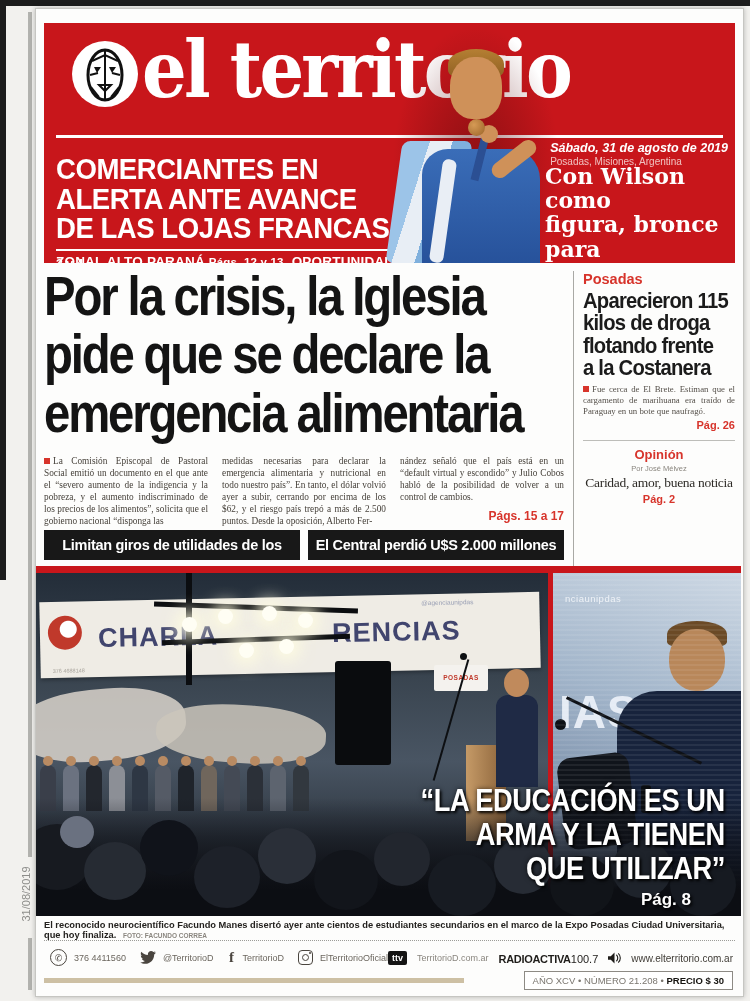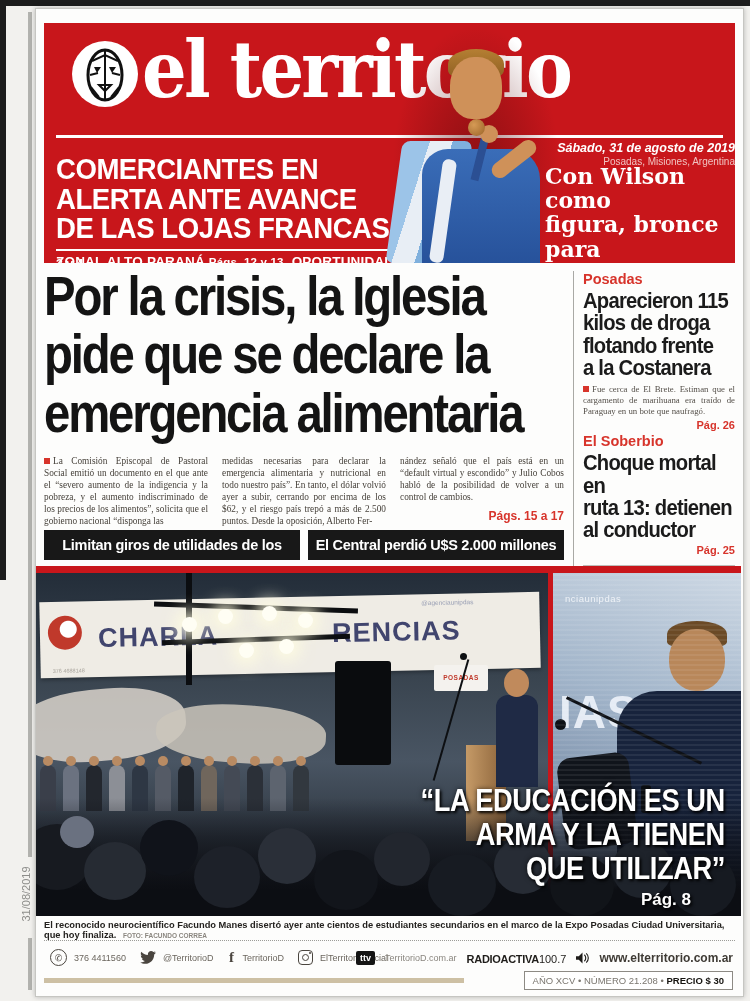--- a/index.html
+++ b/index.html
@@ -16,21 +16,21 @@
   .page{position:absolute;left:35px;top:8px;width:707px;height:987px;background:#fdfdfc;
         border:1px solid #c6c6c2;box-shadow:0 0 5px rgba(0,0,0,.25);}
   .ml{white-space:pre-line;}
   
   .mast{position:absolute;left:8px;top:14px;width:691px;height:240px;background:#c8161b;overflow:hidden;}
   .logo{position:absolute;left:26px;top:16px;width:70px;height:70px;z-index:2;}
   .mast-title{position:absolute;left:98px;top:-4px;z-index:3;color:#fff;
         font-family:"DejaVu Serif","Liberation Serif",serif;font-weight:bold;font-size:78px;
         letter-spacing:-3px;transform:scaleX(.9);transform-origin:0 0;line-height:1.3;}
   .mast-rule{position:absolute;left:12px;right:12px;top:112px;height:3px;background:#fff;z-index:1;}
-  .mast-date{position:absolute;right:0;top:118px;text-align:right;z-index:6;}
+  .mast-date{position:absolute;right:7px;top:118px;z-index:6;}
   .mast-date .d1{font-size:12.5px;font-weight:bold;font-style:italic;color:#fff;}
   .mast-date .d2{font-size:10px;color:#f0c2c0;margin-top:1px;}
   .alert{position:absolute;left:12px;top:132px;z-index:4;color:#fff;font-weight:bold;
          font-size:29px;line-height:1.02;letter-spacing:-.5px;transform:scaleX(.95);transform-origin:0 0;width:400px;}
   .alert .pgs{font-size:13px;letter-spacing:0;}
   .zrule{position:absolute;left:12px;top:226px;width:372px;height:2px;background:#fff;z-index:4;}
   .zonal{position:absolute;left:12px;top:231px;z-index:4;color:#fff;font-size:13.5px;font-weight:bold;letter-spacing:.2px;}
   .zonal .zp{font-weight:bold;font-size:11.5px;}
   .sports{position:absolute;right:12px;top:138px;width:178px;z-index:6;color:#fff;}
   .sports .sk{font-weight:bold;font-size:15.5px;letter-spacing:-.3px;}
@@ -138,21 +138,21 @@
         border:1.4px solid #4a453f;border-radius:50%;font-size:9px;color:#4a453f;}
   .fb{font-family:"Liberation Serif",serif;font-weight:bold;font-size:15px;color:#4a453f;width:8px;text-align:center;}
   .ig{position:relative;width:13px;height:13px;border:1.5px solid #4a453f;border-radius:4px;}
   .ig::before{content:"";position:absolute;left:3px;top:3px;width:5px;height:5px;border:1.3px solid #4a453f;border-radius:50%;}
   .ig::after{content:"";position:absolute;right:1px;top:1px;width:2px;height:2px;background:#4a453f;border-radius:50%;}
   .footr{position:absolute;right:10px;top:940px;display:flex;align-items:center;gap:10px;}
   .ttv{background:#141414;color:#fff;font-weight:bold;font-size:9px;padding:2px 4px;border-radius:2px;}
   .tvtxt{color:#8a867f;font-size:9px;}
   .radio{font-weight:bold;font-size:11px;color:#1f1d1a;letter-spacing:-.3px;}
   .freq{font-size:11px;color:#1f1d1a;font-weight:normal;}
-  .web{font-weight:bold;font-size:12px;color:#3f3b35;}
+  .web{font-weight:normal;font-size:10px;color:#3f3b35;}
   .beige{position:absolute;left:8px;top:969px;width:420px;height:5px;background:#cdc0a4;}
   .edition{position:absolute;right:10px;top:962px;border:1px solid #8d8a84;padding:3px 8px;font-size:9.5px;color:#7a766f;background:#fff;}
   .edition .price{font-weight:bold;color:#15130f;}
 </style>
 </head>
 <body>
 
 <div class="band-top"></div>
 <div class="band-left"></div>
 <div class="gline g1"></div>
@@ -225,27 +225,20 @@
   <div class="sbar-rule"></div>
   <div class="sidebar">
     <div>
       <div class="sb-kick">Posadas</div>
       <div class="sb-head ml">Aparecieron 115
 kilos de droga
 flotando frente
 a la Costanera</div>
       <div class="sb-body"><span class="sq"></span><span>Fue cerca de El Brete. Estiman que el cargamento de marihuana era traído de Paraguay en un bote que naufragó.</span></div>
       <div class="sb-pg">Pág. 26</div>
-    </div>
-    <div>
-      <div class="sb-kick">El Soberbio</div>
-      <div class="sb-head ml">Choque mortal en
-ruta 13: detienen
-al conductor</div>
-      <div class="sb-pg">Pág. 25</div>
     </div>
     <div class="op">
       <div class="op-label">Opinión</div>
       <div class="op-by">Por José Mélvez</div>
       <div class="op-title">Caridad, amor, buena noticia</div>
       <div class="op-pg">Pág. 2</div>
     </div>
   </div>
 
   <div class="brief b1">Limitan giros de utilidades de los bancos</div>

